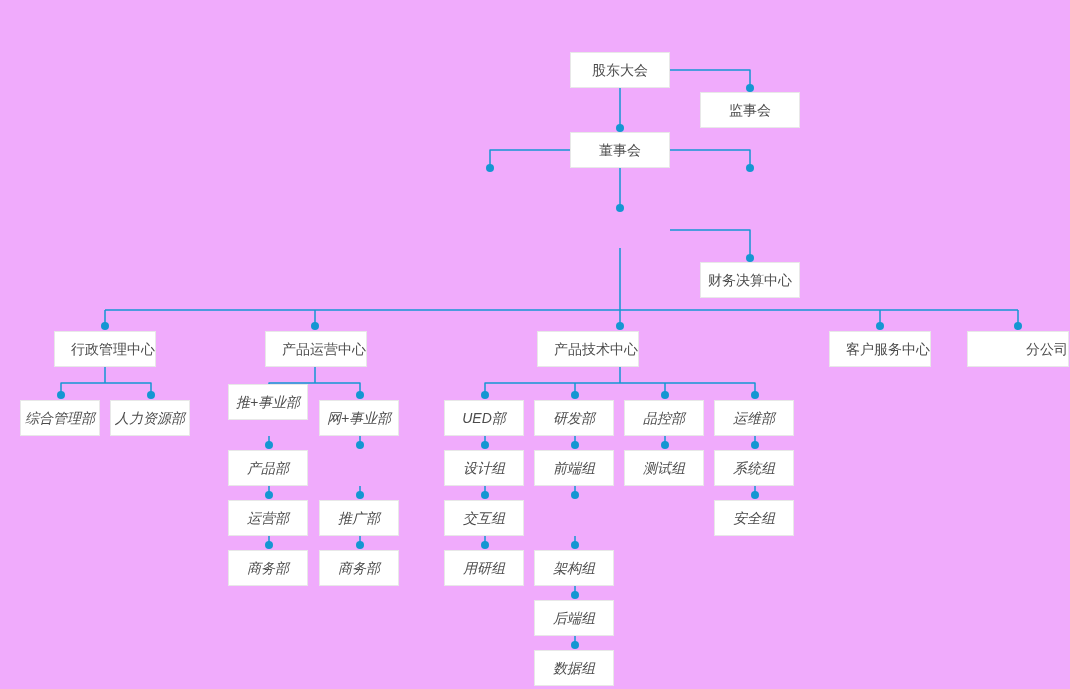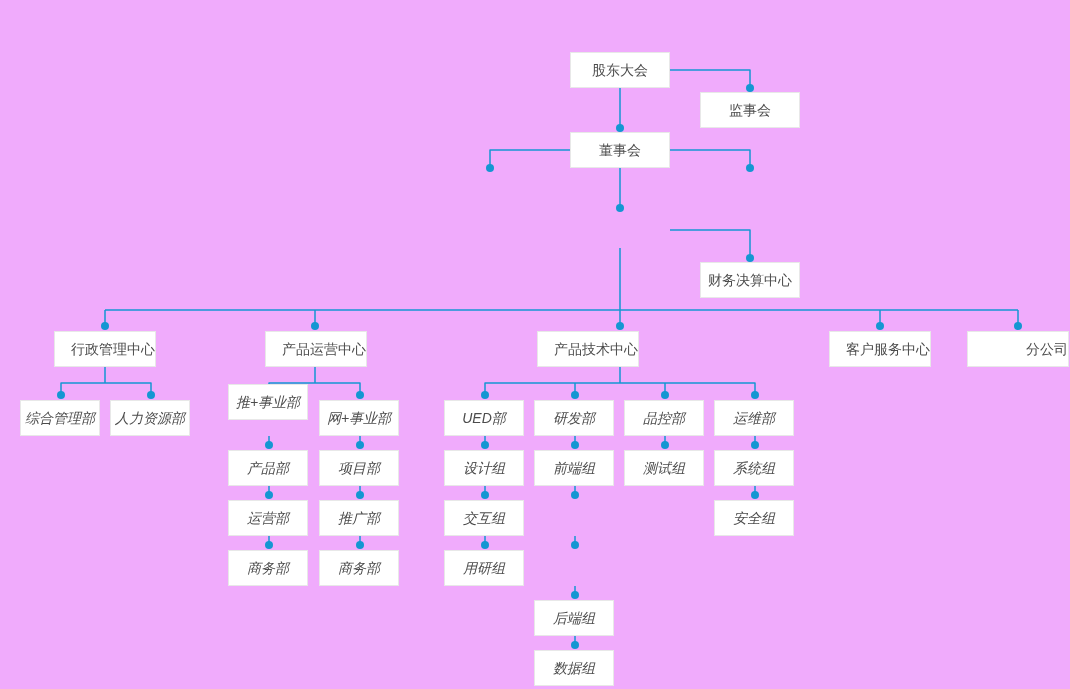--- a/index.html
+++ b/index.html
@@ -120,30 +120,30 @@
   <div class="node box-md" style="left:967px; top:331px">分公司</div>
 
   <div class="node box-sm" style="left:20px;  top:400px">综合管理部</div>
   <div class="node box-sm" style="left:110px; top:400px">人力资源部</div>
 
   <div class="node box-sm" style="left:228px; top:384px">推+事业部</div>
   <div class="node box-sm" style="left:228px; top:450px">产品部</div>
   <div class="node box-sm" style="left:228px; top:500px">运营部</div>
   <div class="node box-sm" style="left:228px; top:550px">商务部</div>
   <div class="node box-sm" style="left:319px; top:400px">网+事业部</div>
-  <div class="node box-sm" style="left:319px; top:450px">项目部</div>
   <div class="node box-sm" style="left:319px; top:500px">推广部</div>
   <div class="node box-sm" style="left:319px; top:550px">商务部</div>
 
   <div class="node box-sm" style="left:444px; top:400px">UED部</div>
   <div class="node box-sm" style="left:444px; top:450px">设计组</div>
   <div class="node box-sm" style="left:444px; top:500px">交互组</div>
   <div class="node box-sm" style="left:444px; top:550px">用研组</div>
   <div class="node box-sm" style="left:534px; top:400px">研发部</div>
   <div class="node box-sm" style="left:534px; top:450px">前端组</div>
+  <div class="node box-sm" style="left:534px; top:550px">架构组</div>
   <div class="node box-sm" style="left:534px; top:600px">后端组</div>
   <div class="node box-sm" style="left:534px; top:650px">数据组</div>
   <div class="node box-sm" style="left:624px; top:400px">品控部</div>
   <div class="node box-sm" style="left:624px; top:450px">测试组</div>
   <div class="node box-sm" style="left:714px; top:400px">运维部</div>
   <div class="node box-sm" style="left:714px; top:450px">系统组</div>
   <div class="node box-sm" style="left:714px; top:500px">安全组</div>
 
 </div>
 

